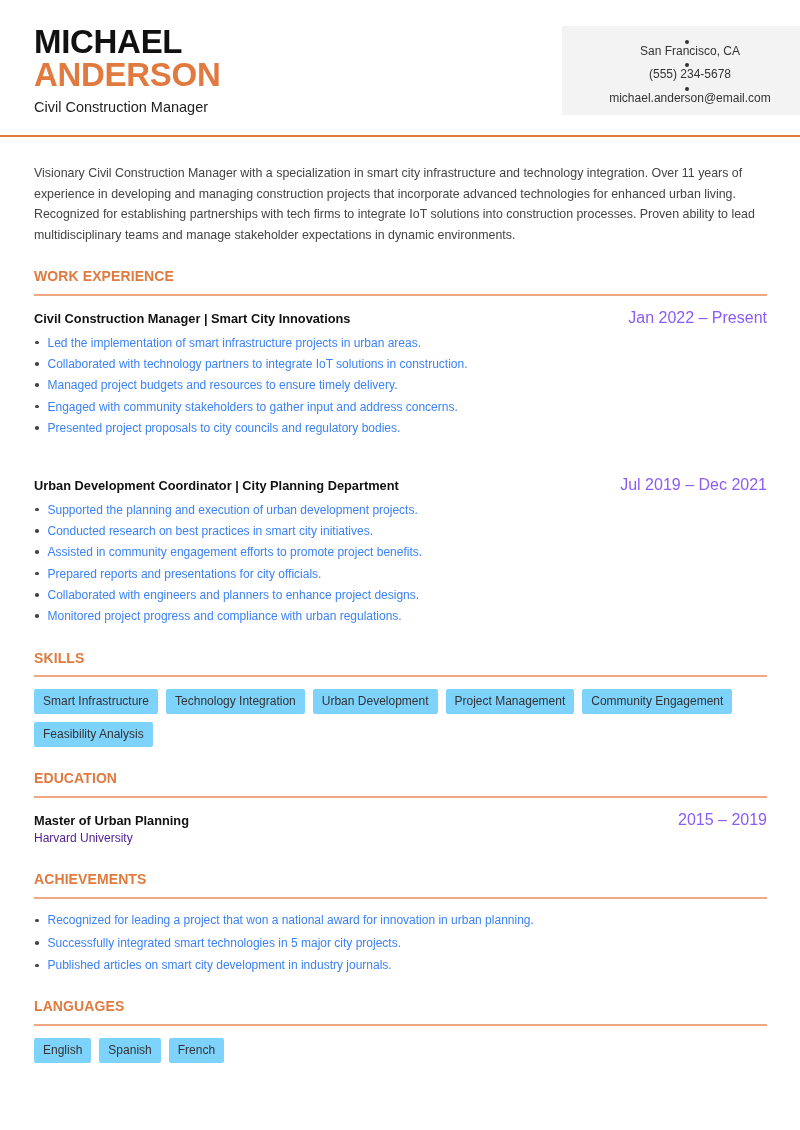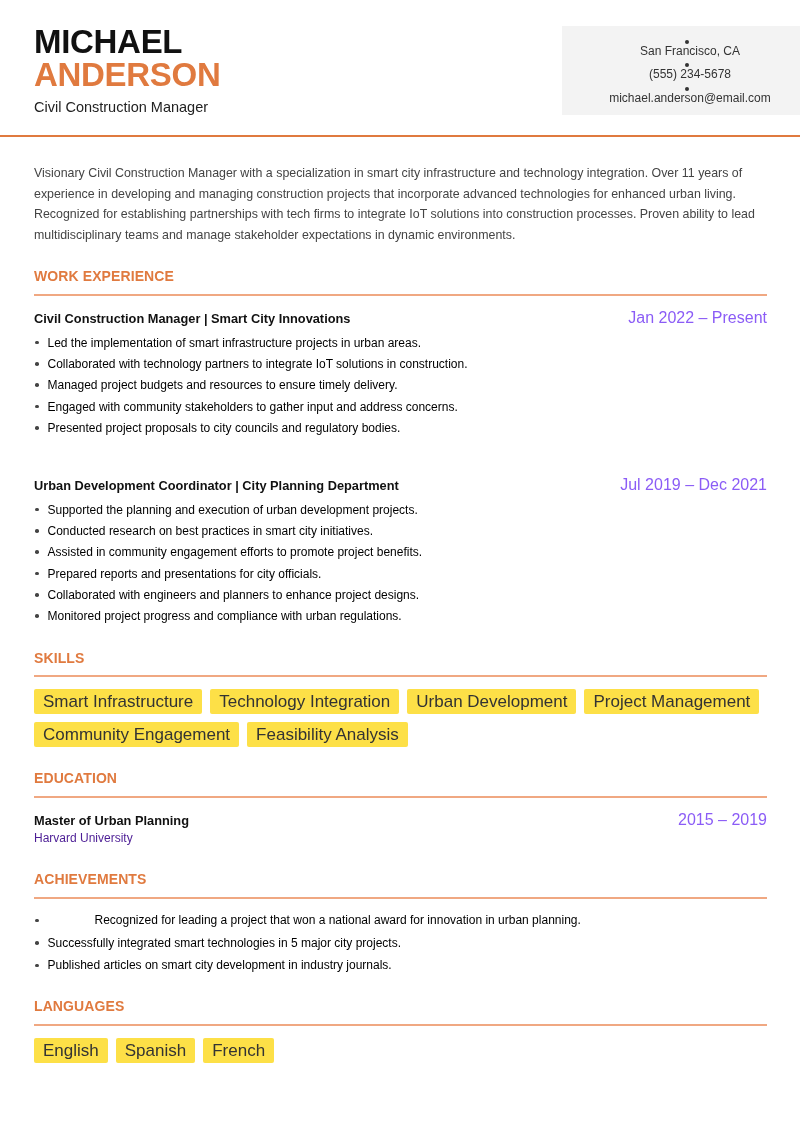--- a/index.html
+++ b/index.html
@@ -18,25 +18,25 @@
     .summary { position: absolute; left: 34px; top: 163px; width: 740px; font-size: 12.4px; line-height: 20.7px; color: #444; }
 
     .section-title { position: absolute; left: 34px; font-size: 14px; font-weight: 700; color: #e07a3f; letter-spacing: 0.1px; }
     .section-rule { position: absolute; left: 34px; width: 733px; height: 2px; background: #f0a882; }
 
     .job-head { position: absolute; left: 34px; width: 733px; display: flex; justify-content: space-between; align-items: baseline; }
     .job-role { font-size: 12.8px; font-weight: 700; color: #111; }
     .job-date { font-size: 16px; color: #8b5cf6; }
 
     .bullets { position: absolute; left: 34px; width: 733px; list-style: none; }
-    .bullets li { display: flex; align-items: center; font-size: 12px; color: #000000; height: 21.3px; }
+    .bullets li { display: flex; align-items: center; font-size: 12px; color: #3b82f6; height: 21.3px; }
     .bullets li .bullet { background: #444; width: 3.5px; height: 3.5px; margin-right: 9px; margin-left: 1px; }
 
     .tags { position: absolute; left: 34px; width: 740px; display: flex; flex-wrap: wrap; gap: 8px 8px; }
-    .tag { background: #fde047; font-size: 17px; color: #333; padding: 0 9px; height: 25px; line-height: 25px; border-radius: 2px; }
+    .tag { background: #7dd3fc; font-size: 12px; color: #333; padding: 0 9px; height: 25px; line-height: 25px; border-radius: 2px; }
 
     .edu-degree { font-size: 12.8px; font-weight: 700; color: #111; }
     .edu-school { position: absolute; left: 34px; font-size: 12px; color: #4c1d95; }
   </style>
 </head>
 <body>
 
 <div class="header">
   <div class="name-first">MICHAEL</div>
   <div class="name-last">ANDERSON</div>
@@ -136,21 +136,21 @@
 <div class="section-rule" style="top:796px;"></div>
 <div class="job-head" style="top:811px;">
   <span class="edu-degree">Master of Urban Planning</span>
   <span class="job-date">2015 – 2019</span>
 </div>
 <div class="edu-school" style="top:831px;">Harvard University</div>
 
 <div class="section-title" style="top:871px;">ACHIEVEMENTS</div>
 <div class="section-rule" style="top:897px;"></div>
 <ul class="bullets" style="top:909px;">
-  <li style="height:22.5px;gap:47px;">
+  <li style="height:22.5px;">
       <span class="bullet"></span>
       <span>Recognized for leading a project that won a national award for innovation in urban planning.</span>
     </li>
   <li style="height:22.5px;">
       <span class="bullet"></span>
       <span>Successfully integrated smart technologies in 5 major city projects.</span>
     </li>
   <li style="height:22.5px;">
       <span class="bullet"></span>
       <span>Published articles on smart city development in industry journals.</span>

